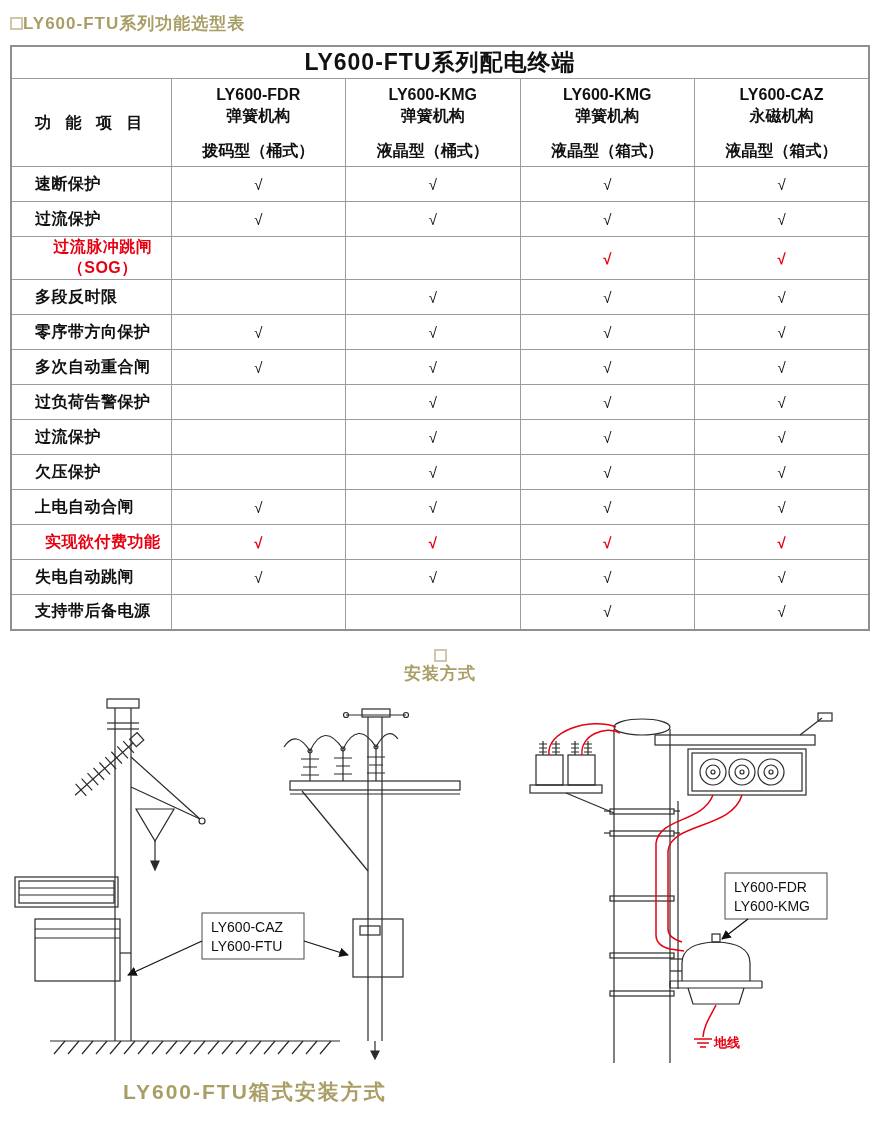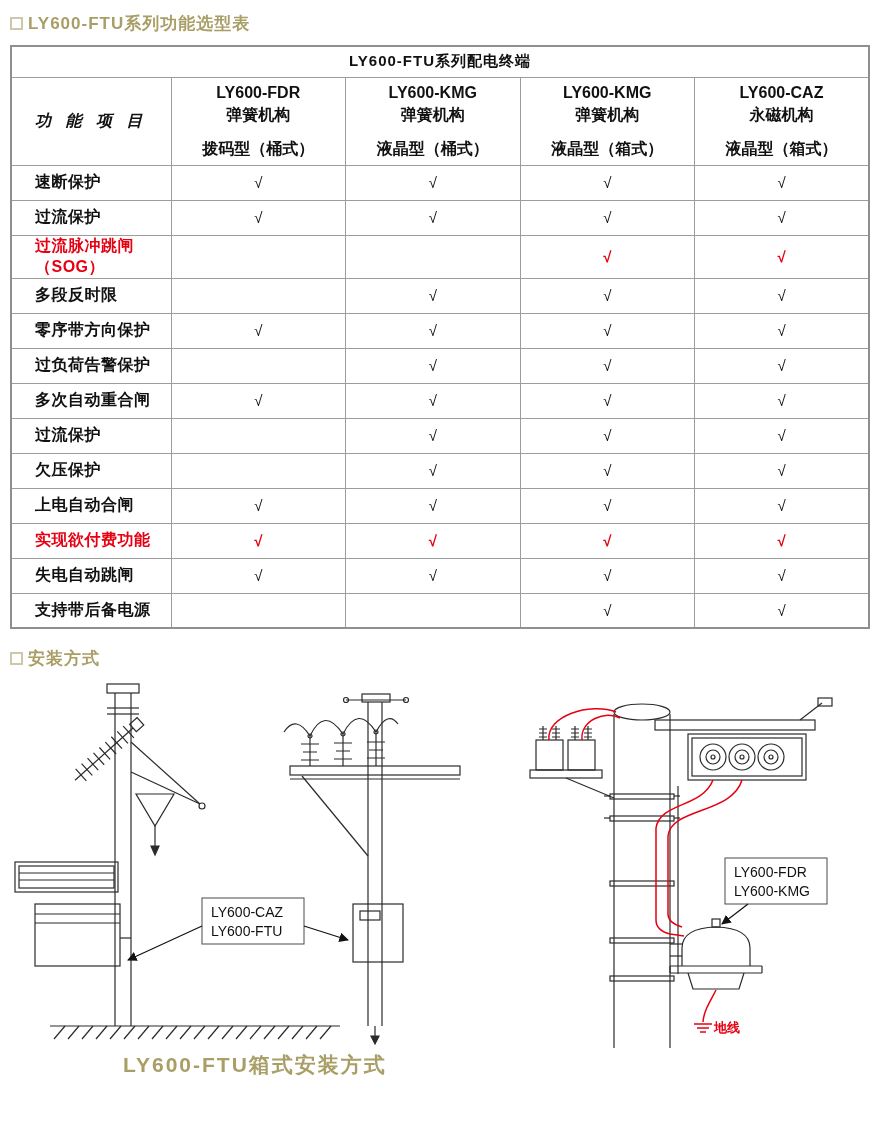--- a/index.html
+++ b/index.html
@@ -8,59 +8,59 @@
   }
   *{margin:0;padding:0;box-sizing:border-box;}
   html,body{background:#fff;}
   body{
     width:880px;height:1125px;overflow:hidden;position:relative;
     font-family:"Liberation Sans","DejaVu Sans",sans-serif;color:#111;
   }
   .page{padding:8px 10px 0 10px;}
 
   .section-header{
-    display:flex;align-items:center;gap:5px;
+    display:flex;align-items:center;
     color:var(--accent);font-size:17px;font-weight:bold;letter-spacing:1px;
     margin:4px 0 10px 0;
   }
-  .section-header.second{margin-top:18px;margin-bottom:6px;}
+  .section-header.second{margin-top:18px;margin-bottom:6px;flex-direction:column;}
   .sq{
     display:inline-block;width:13px;height:13px;
     border:2px solid #cdc7ab;background:#fff;flex:none;
   }
 
   table.spec{
     width:860px;border-collapse:collapse;table-layout:fixed;
     border:2px solid #8f8f8f;
   }
   .spec th,.spec td{border:1px solid #9c9c9c;background:#fff;}
   .spec col.c0{width:160px;}
   .spec .title-cell{
-    height:31px;font-size:15px;font-weight:bold;text-align:center;
+    height:31px;font-size:23px;font-weight:bold;text-align:center;
     letter-spacing:1px;
   }
   .spec th.head{
     height:88px;font-size:16px;font-weight:bold;text-align:center;
     vertical-align:middle;line-height:1.35;
   }
-  .spec th.fn-head{letter-spacing:5px;font-style:italic;}
+  .spec th.fn-head{letter-spacing:5px;}
   .spec th.head .variant{margin-top:13px;}
   .spec td{height:35px;font-size:16px;}
   .spec td.fn{font-weight:bold;padding-left:23px;text-align:left;letter-spacing:0.5px;}
   .spec td.chk{text-align:center;font-size:15px;}
-  .spec td.fn.red{color:var(--red);}
+  .spec td.fn.red{color:var(--red);text-align:center;}
   .spec td.chk.red{color:var(--red);font-weight:bold;}
 
   .diagrams{display:flex;gap:20px;margin-top:4px;width:860px;}
   .diagram-block{display:flex;flex-direction:column;align-items:center;}
   .diagram-block.left{width:490px;}
   .diagram-block.right{width:350px;}
   .diagram-block svg{display:block;}
   .caption{
-    margin-top:0;color:var(--accent);font-size:21px;font-weight:bold;
+    margin-top:12px;color:var(--accent);font-size:21px;font-weight:bold;
     letter-spacing:2px;text-align:center;white-space:nowrap;
   }
   .lbl{font-size:14px;fill:#111;font-family:"Liberation Sans","DejaVu Sans",sans-serif;}
   .gnd{font-size:13px;font-weight:bold;fill:var(--red);font-family:"Liberation Sans","DejaVu Sans",sans-serif;}
   .lblbox{fill:#ffffff;stroke:#4a4a4a;stroke-width:1;}
 </style>
 </head>
 <body>
 
 <div class="page">
@@ -136,29 +136,29 @@
           <td class="chk">√</td>
         </tr>
         <tr>
           <td class="fn">零序带方向保护</td>
           <td class="chk">√</td>
           <td class="chk">√</td>
           <td class="chk">√</td>
           <td class="chk">√</td>
         </tr>
         <tr>
+          <td class="fn">多次自动重合闸</td>
+          <td class="chk">√</td>
+          <td class="chk">√</td>
+          <td class="chk">√</td>
+          <td class="chk">√</td>
+        </tr>
+        <tr>
           <td class="fn">过负荷告警保护</td>
           <td class="chk"></td>
-          <td class="chk">√</td>
-          <td class="chk">√</td>
-          <td class="chk">√</td>
-        </tr>
-        <tr>
-          <td class="fn">多次自动重合闸</td>
-          <td class="chk">√</td>
           <td class="chk">√</td>
           <td class="chk">√</td>
           <td class="chk">√</td>
         </tr>
         <tr>
           <td class="fn">过流保护</td>
           <td class="chk"></td>
           <td class="chk">√</td>
           <td class="chk">√</td>
           <td class="chk">√</td>

